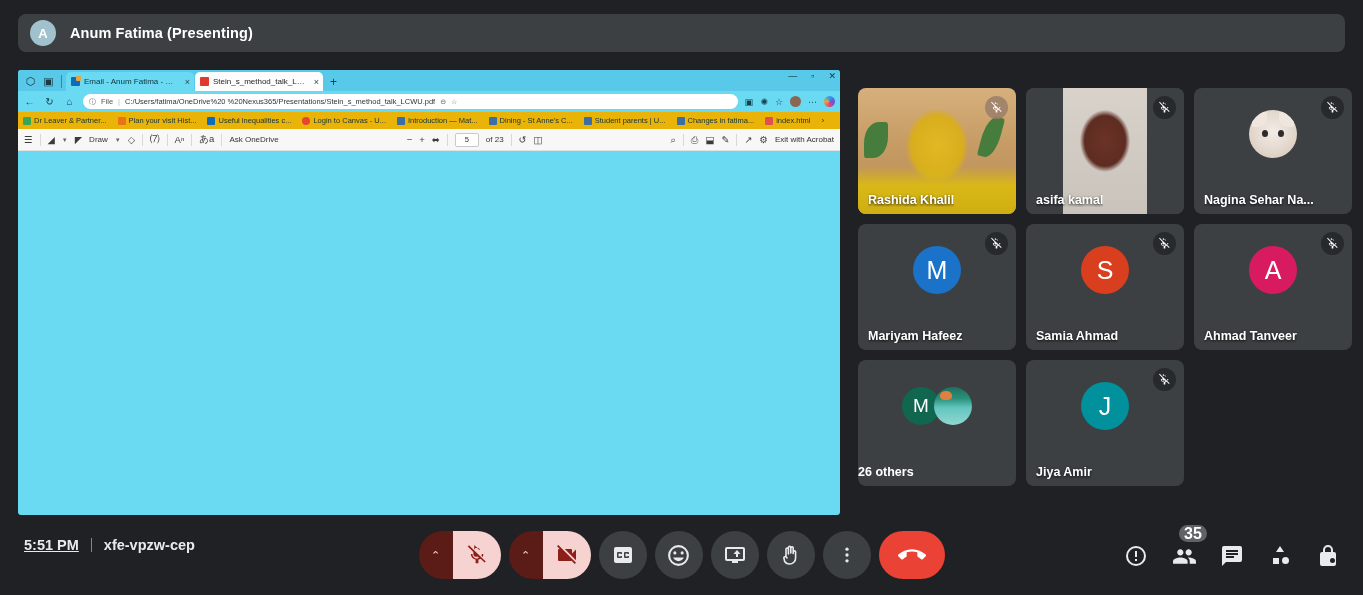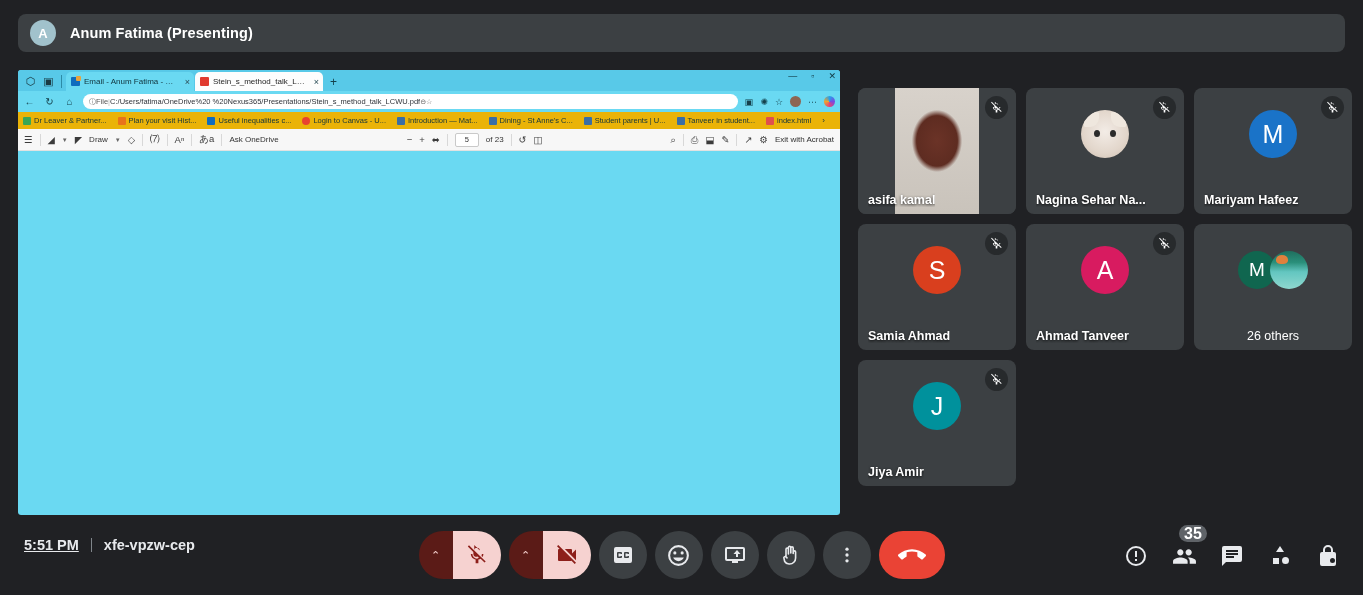--- a/index.html
+++ b/index.html
@@ -56,21 +56,21 @@
   .tab-title { white-space: nowrap; overflow: hidden; text-overflow: ellipsis; }
   .tab-x { font-size: 9px; color: #2b4d56; padding-left: 2px; }
   .tab-plus { font-size: 12px; color: #14414c; margin-left: 6px; margin-bottom: 2px; }
   .winctl { position: absolute; right: 4px; top: 1px; display: flex; gap: 14px; color: #123b45; font-size: 9px; }
 
   
   .addrbar { height: 21px; background: #6ad9f2; display: flex; align-items: center; padding: 0 5px; gap: 7px; }
   .nav-ico { color: #14414c; font-size: 10px; width: 13px; text-align: center; }
   .omnibox {
     flex: 1; height: 15px; background: #fff; border-radius: 8px;
-    display: flex; align-items: center; padding: 0 6px; gap: 0;
+    display: flex; align-items: center; padding: 0 6px; gap: 5px;
     font-size: 7.5px; color: #3c4043; overflow: hidden; white-space: nowrap;
   }
   .omni-i { color: #666; font-size: 7px; }
   .omni-label { color: #555; }
   .omni-div { color: #bbb; }
   .omni-url { color: #30343a; overflow: hidden; text-overflow: ellipsis; }
   .addr-ico { color: #14414c; font-size: 9px; }
   .addr-avatar { width: 11px; height: 11px; border-radius: 50%; background: #8d6552; }
   .edge-copilot { width: 11px; height: 11px; border-radius: 50%;
     background: conic-gradient(#24a0ed, #7a4ae0, #e0457b, #f0a22e, #24a0ed); }
@@ -138,22 +138,22 @@
   .cat-ear { position: absolute; width: 15px; height: 15px; background: #efe7de; border-radius: 60% 10% 60% 10%; }
   .cat-eye { position: absolute; width: 6px; height: 7px; background: #2b2b2b; border-radius: 50%; }
   .others-avatars { position: absolute; left: 50%; top: 46px; transform: translate(-50%,-50%);
     display: flex; align-items: center; }
   .oa { width: 38px; height: 38px; border-radius: 50%; display: flex; align-items: center;
     justify-content: center; color: #fff; font-size: 19px; }
   .oa2 { margin-left: -6px; overflow: hidden;
     background: linear-gradient(#1f6f5e 0%, #2a8f7a 30%, #63c6c0 55%, #8fd8cf 100%); position: relative; }
   .oa2:before { content:""; position:absolute; left:6px; top:4px; width:12px; height:9px;
     background:#e0803d; border-radius:50% 50% 40% 40%; }
-  .others-label { position: absolute; left: 0; right: 0; bottom: 7px; text-align: center;
-    color: #fff; font-size: 12.5px; font-weight: normal; }
+  .others-label { position: absolute; left: 0; right: 0; bottom: 7px; 
+    color: #fff; font-size: 12.5px; font-weight: bold; }
 
   
   .bottombar { position: absolute; left: 0; right: 0; bottom: 0; height: 80px; }
   .meetinfo { position: absolute; left: 24px; top: 22px; display: flex; align-items: center; gap: 12px; color: #e8eaed; }
   .mi-time { font-size: 14.5px; font-weight: bold; text-decoration: underline; }
   .mi-div { width: 1px; height: 14px; background: #80868b; }
   .mi-code { font-size: 14.5px; font-weight: bold; }
 
   .center-ctrls { position: absolute; left: 50%; top: 16px; transform: translateX(-50%);
     display: flex; align-items: center; gap: 8px; }
@@ -257,21 +257,21 @@
         <div class="bm">
           <span class="bm-ico" style="background:#3a6ea5"></span>
           <span>Dining - St Anne's C...</span>
         </div>
         <div class="bm">
           <span class="bm-ico" style="background:#3a6ea5"></span>
           <span>Student parents | U...</span>
         </div>
         <div class="bm">
           <span class="bm-ico" style="background:#3a6ea5"></span>
-          <span>Tanveer in student...</span>
+          <span>Changes in fatima...</span>
         </div>
         <div class="bm">
           <span class="bm-ico" style="background:#e0504d"></span>
           <span>index.html</span>
         </div>
         <span class="bm-chev">›</span>
         <span class="bm-sep"></span>
 
       </div>
 
@@ -320,20 +320,33 @@
         
         
         
       </div>
     </div>
   </div>
 
   <div class="grid">
 
 
+    <div class="tile">
+      <div class="tile-video vid-rashida">
+        <span class="plant" style="left:6px;top:34px;width:24px;height:36px;"></span>
+        <span class="plant" style="right:16px;top:28px;width:18px;height:42px;transform:rotate(15deg)"></span>
+        <span style="position:absolute;left:0;right:0;bottom:0;height:48px;background:linear-gradient(transparent,#d9b818 40%,#cfae12)"></span>
+      </div>
+      <div class="mic-badge tinted">
+        <svg width="13" height="13" viewBox="0 0 24 24" fill="#fff">
+            <path d="M19 11h-1.7c0 .74-.16 1.43-.43 2.05l1.23 1.23c.56-.98.9-2.09.9-3.28zM12 4a3 3 0 0 1 3 3v.18l-6-6V7a3 3 0 0 1 3-3zm-3 3.18L3.27 1.44 2 2.72l6.01 6.01V11a3 3 0 0 0 4.57 2.56l1.47 1.47A4.9 4.9 0 0 1 12 16a5 5 0 0 1-5-5H5.3c0 3.04 2.29 5.55 5.2 5.92V21h3v-4.08c.9-.11 1.73-.42 2.46-.88l4.27 4.27 1.27-1.27L9 7.18z"></path>
+          </svg>
+      </div>
+      <div class="tile-name">Rashida Khalil</div>
+    </div>
 
     <div class="tile">
       <div class="tile-video vid-asifa">
         <span class="inner"></span>
       </div>
       <div class="mic-badge">
         <svg width="13" height="13" viewBox="0 0 24 24" fill="#fff">
             <path d="M19 11h-1.7c0 .74-.16 1.43-.43 2.05l1.23 1.23c.56-.98.9-2.09.9-3.28zM12 4a3 3 0 0 1 3 3v.18l-6-6V7a3 3 0 0 1 3-3zm-3 3.18L3.27 1.44 2 2.72l6.01 6.01V11a3 3 0 0 0 4.57 2.56l1.47 1.47A4.9 4.9 0 0 1 12 16a5 5 0 0 1-5-5H5.3c0 3.04 2.29 5.55 5.2 5.92V21h3v-4.08c.9-.11 1.73-.42 2.46-.88l4.27 4.27 1.27-1.27L9 7.18z"></path>
           </svg>
       </div>

